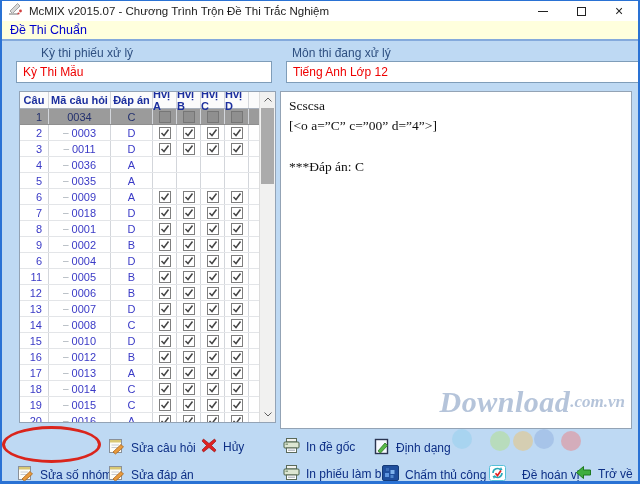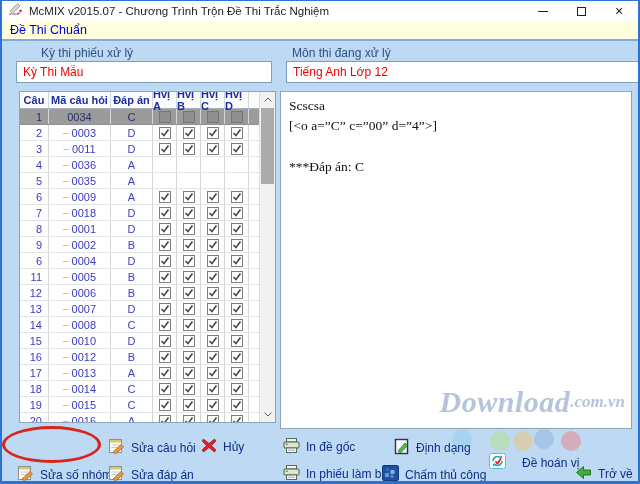--- a/index.html
+++ b/index.html
@@ -53,24 +53,24 @@
         display:flex; align-items:center; }
   .wm-main { font-size:30px; letter-spacing:0.5px; } .wm-suffix { font-size:17px; }
   
   .toolbar { position:absolute; left:0; top:430px; width:640px; height:51px; }
   .tbtn { position:absolute; display:flex; align-items:center; gap:6px; font-size:12px; color:#0d2f86;
           z-index:2; cursor:default; white-space:nowrap;justify-content:center; }
   .tbtn svg { flex:none; }
   #b-them { left:9px; top:4px; width:69px; height:23px; background:linear-gradient(#fdf8dd,#f2df8d);
             border:1px solid #c9a844; border-radius:3px; justify-content:center; gap:5px; color:#1c3d7a; }
   #b-sua-cau-hoi { left:106px; top:7px; } #b-huy { left:199px; top:7px; }
-  #b-in-de-goc { left:281px; top:7px; } #b-dinh-dang { left:392px; top:7px; } #b-in-de-chuan { left:487px; top:7px; }
+  #b-in-de-goc { left:281px; top:7px; } #b-dinh-dang { left:372px; top:7px; } #b-in-de-chuan { left:487px; top:7px; }
   #b-sua-so-nhom { left:15px; top:34px; } #b-sua-dap-an { left:106px; top:34px; }
   #b-in-phieu-lam-bai { left:281px; top:34px; } #b-cham-thu-cong { left:380px; top:34px; }
-  #b-de-hoan-vi { left:487px; top:22px;gap:16px; } #b-tro-ve { left:573px; top:34px; }
+  #b-de-hoan-vi { left:487px; top:34px;gap:16px; } #b-tro-ve { left:573px; top:34px; }
   .wdot { position:absolute; border-radius:50%; width:20px; height:20px; z-index:1; opacity:0.85; }
   .wd1 { left:450px; top:-2px; background:#a5d2ee; } .wd2 { left:488px; top:0; background:#b7dcb2; }
   .wd3 { left:511px; top:0; background:#d9cba6; } .wd4 { left:532px; top:-2px; background:#a3c0e6; }
   .wd5 { left:559px; top:0; background:#d8a4b0; }
   
   .annot { position:absolute; left:0px; top:425px; width:99px; height:37px; border:3px solid #da251c;
            border-radius:50%; z-index:6; pointer-events:none; }
 </style>
 </head>
 <body>

